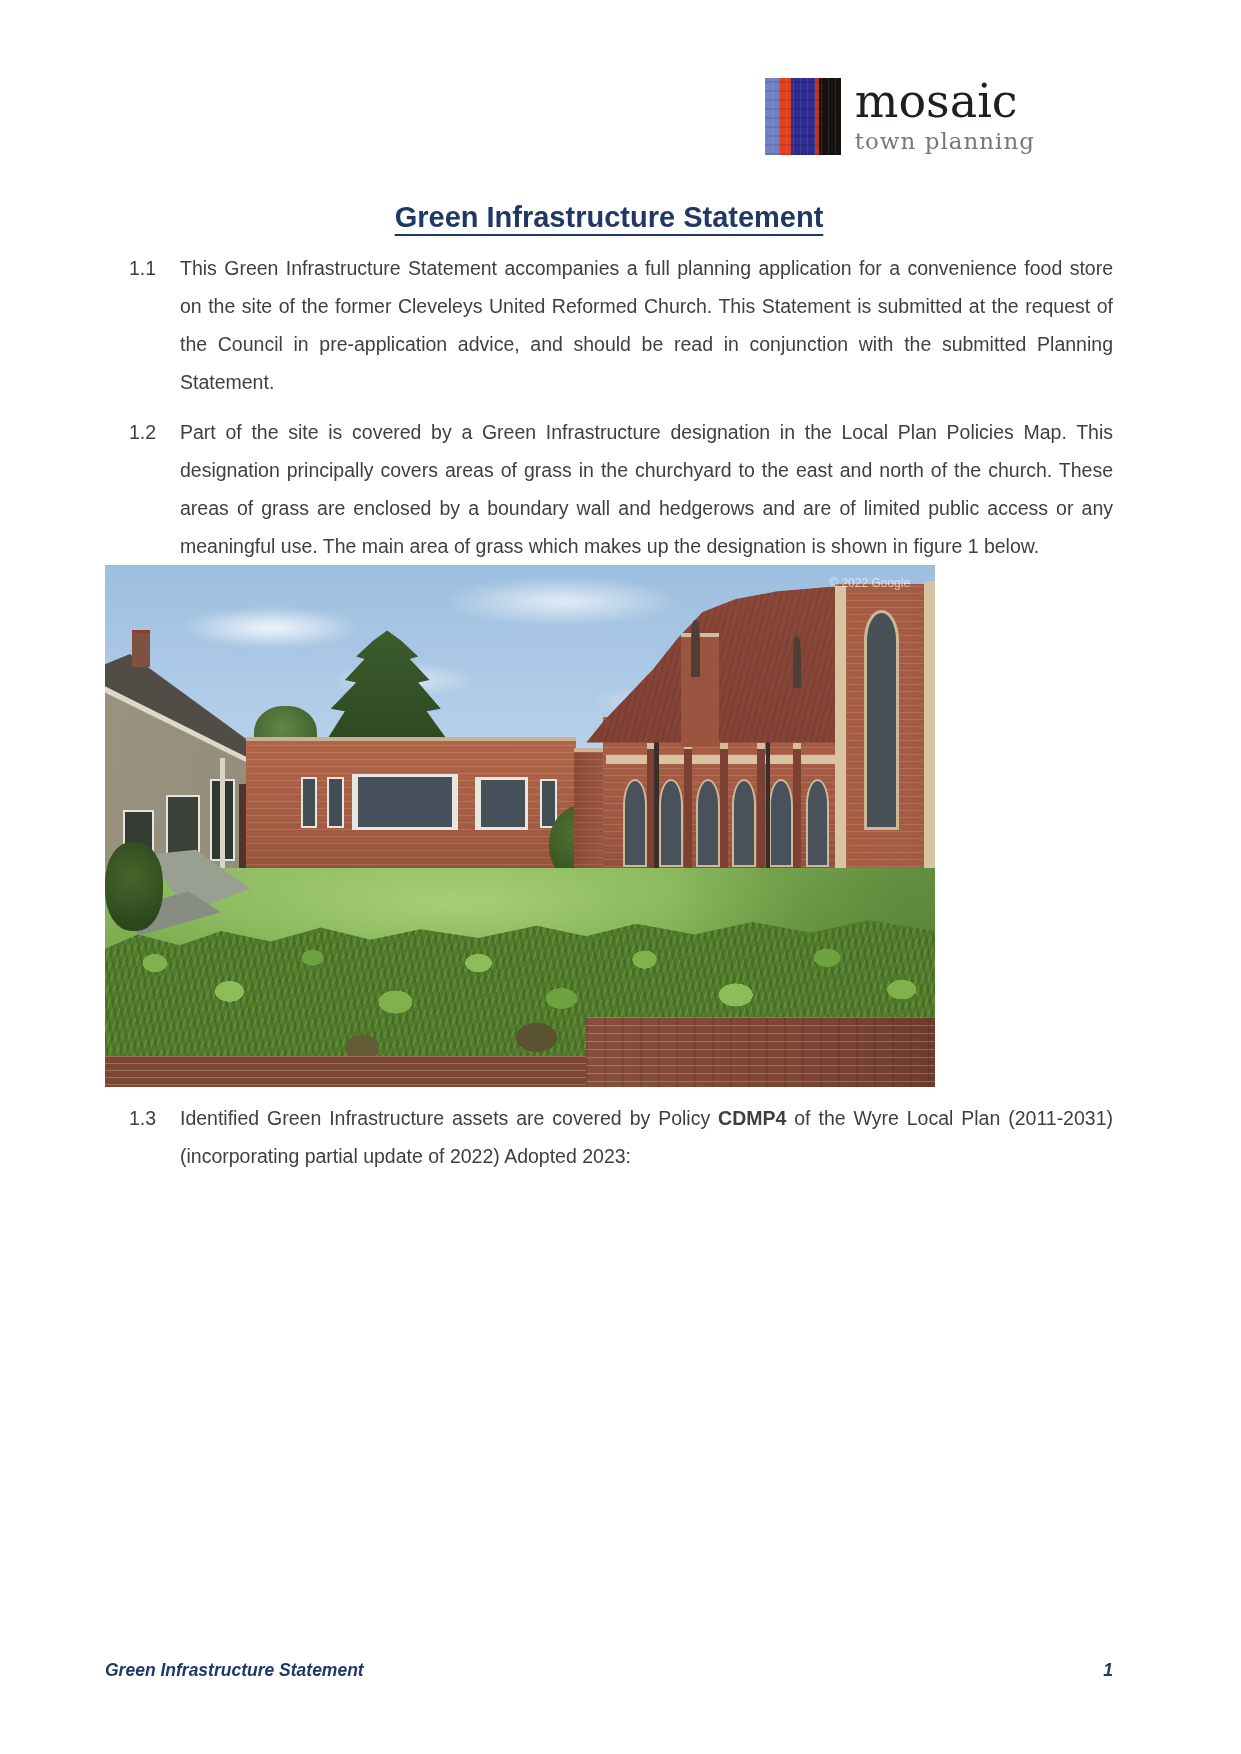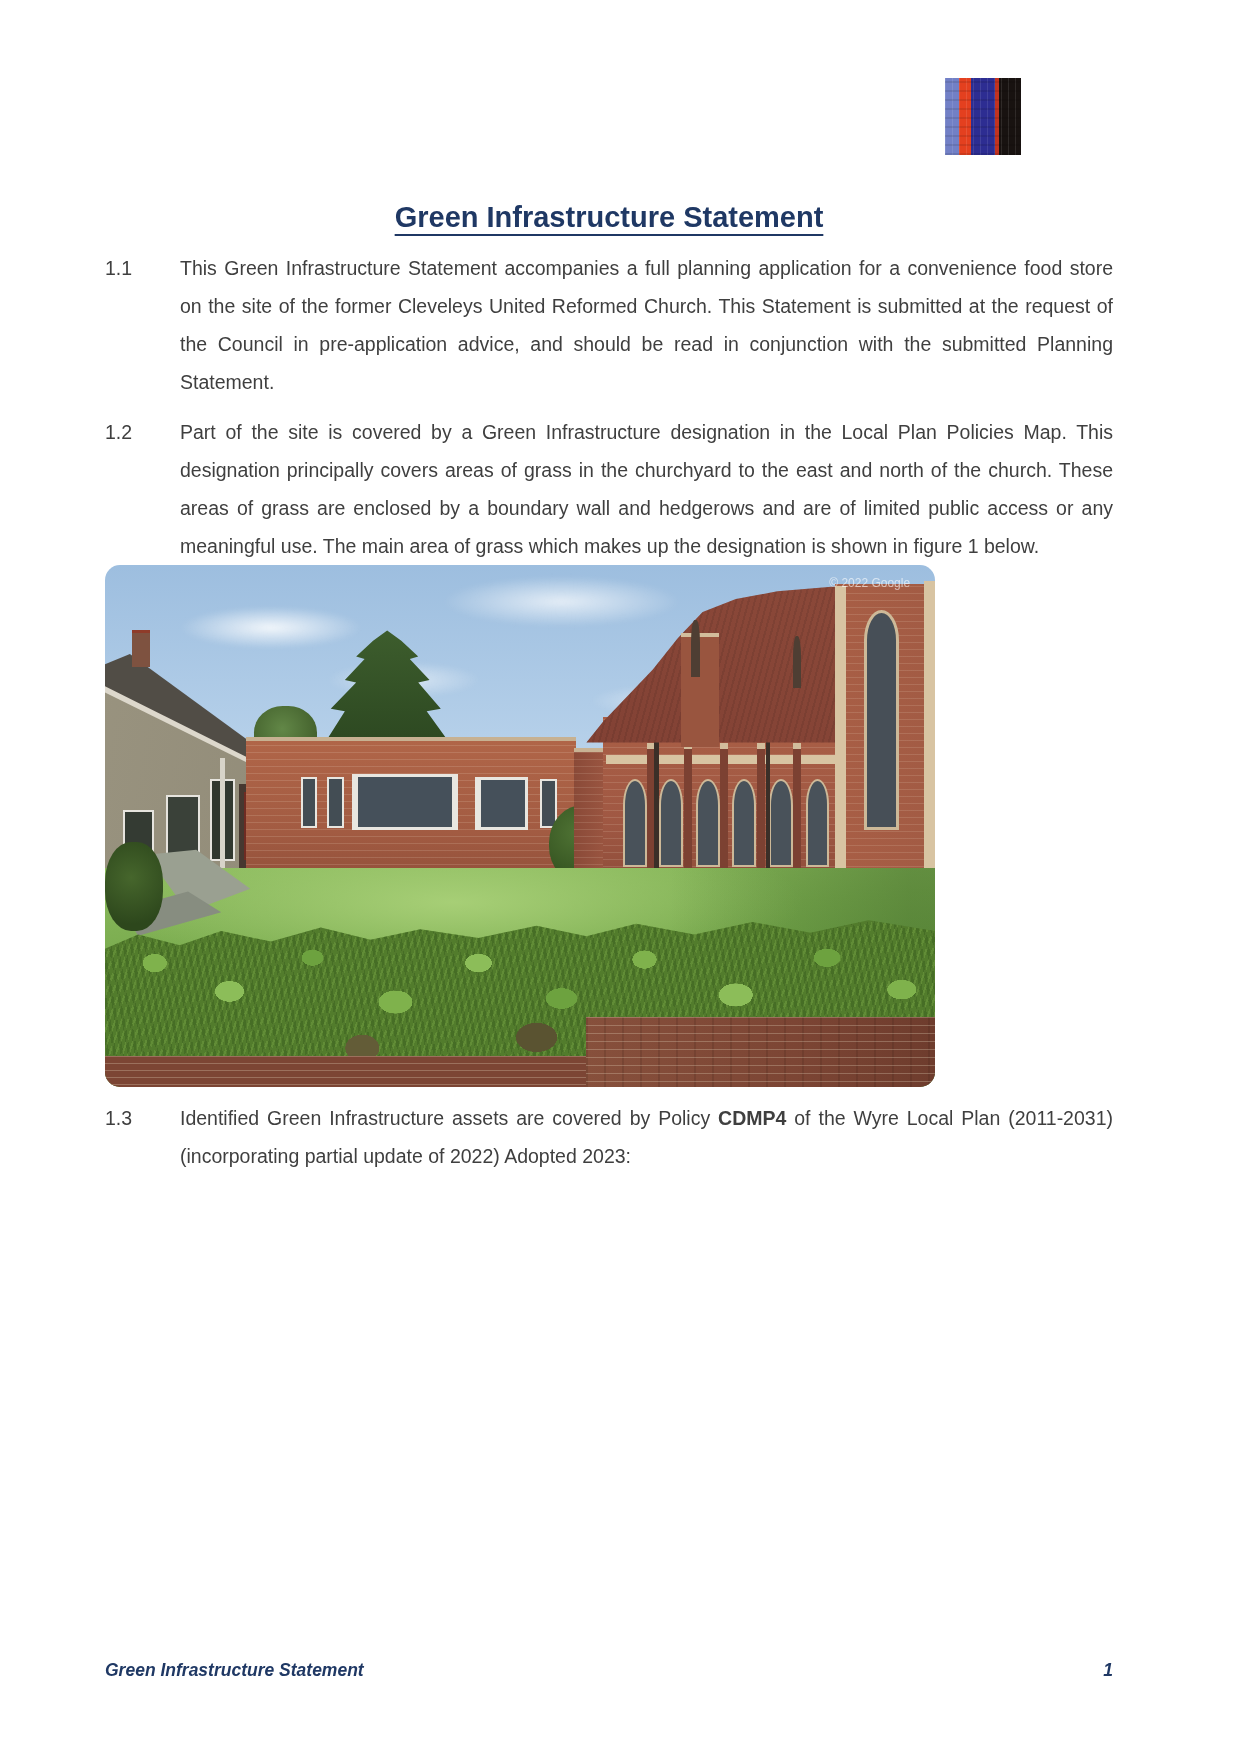--- a/index.html
+++ b/index.html
@@ -38,29 +38,28 @@
     text-decoration:underline;text-decoration-thickness:2px;text-underline-offset:7px;
     line-height:1.35;
   }
   .section-heading{
     margin:54px 0 0 75px;
     font-size:25px;font-weight:bold;color:var(--accent,#1f3864);line-height:1.35;
   }
   .section-heading.policy{margin-top:56px;}
   
   .para{display:flex;margin-top:12px;font-size:19.5px;line-height:38px;}
-  .para-num{width:75px;flex:0 0 75px;}
+  .para-num{width:75px;flex:0 0 75px;text-align:center;}
   .para-text{flex:1;text-align:justify;text-align-last:left;}
   .para-text b{font-weight:bold;}
   
   .figure-block{margin:90px 0 0 118px;width:830px;}
   .photo{
     position:relative;width:830px;height:522px;overflow:hidden;
     background:linear-gradient(180deg,#9dbedf 0%,#b4cfe9 32%,#cfe1f1 58%,#e3eef7 80%,#e9f1f7 100%);
-    border-radius:15px;
   }
   .photo *{position:absolute;}
   .clouds{inset:0;background-image:
     radial-gradient(130px 30px at 20% 12%, rgba(255,255,255,.85), transparent 70%),
     radial-gradient(170px 36px at 55% 7%, rgba(255,255,255,.7), transparent 70%),
     radial-gradient(110px 26px at 36% 22%, rgba(255,255,255,.55), transparent 70%),
     radial-gradient(150px 32px at 82% 16%, rgba(255,255,255,.5), transparent 70%),
     radial-gradient(90px 22px at 66% 26%, rgba(255,255,255,.4), transparent 70%);
     filter:blur(2px);}
   .bldg-left{inset:0;
@@ -180,20 +179,24 @@
     font-size:17.5px;font-weight:bold;font-style:italic;color:var(--accent,#1f3864);
   }
 </style>
 </head>
 <body>
 
 <div class="page">
 
   <div class="logo-row">
     <div class="logo-mark"></div>
+    <div class="logo-text">
+      <span class="logo-brand">mosaic</span>
+      <span class="logo-tagline">town planning</span>
+    </div>
   </div>
 
   <h1 class="doc-title">Green Infrastructure Statement</h1>
 
   <section>
     <div>
         <div class="para">
           <div class="para-num">1.1</div>
           <div class="para-text"><span>This Green Infrastructure Statement accompanies a full planning application for a convenience food store on the site of the former Cleveleys United Reformed Church. This Statement is submitted at the request of the Council in pre-application advice, and should be read in conjunction with the submitted Planning Statement.</span></div>
         </div>

